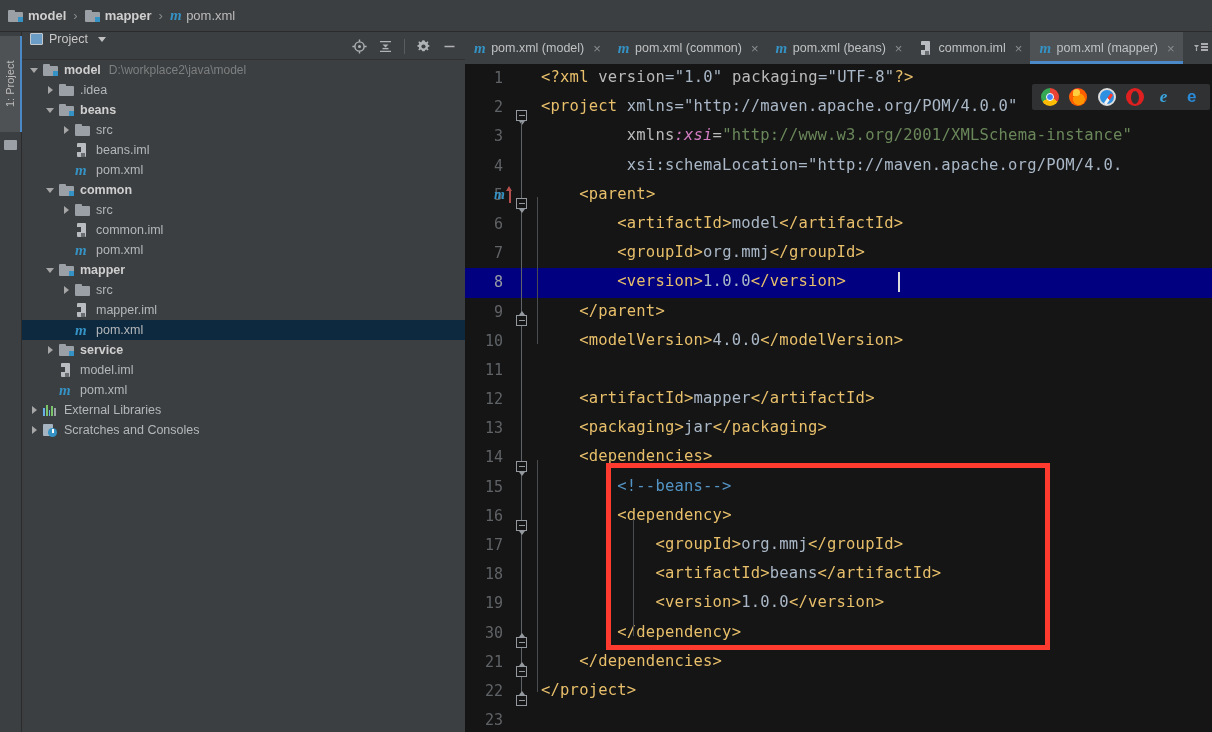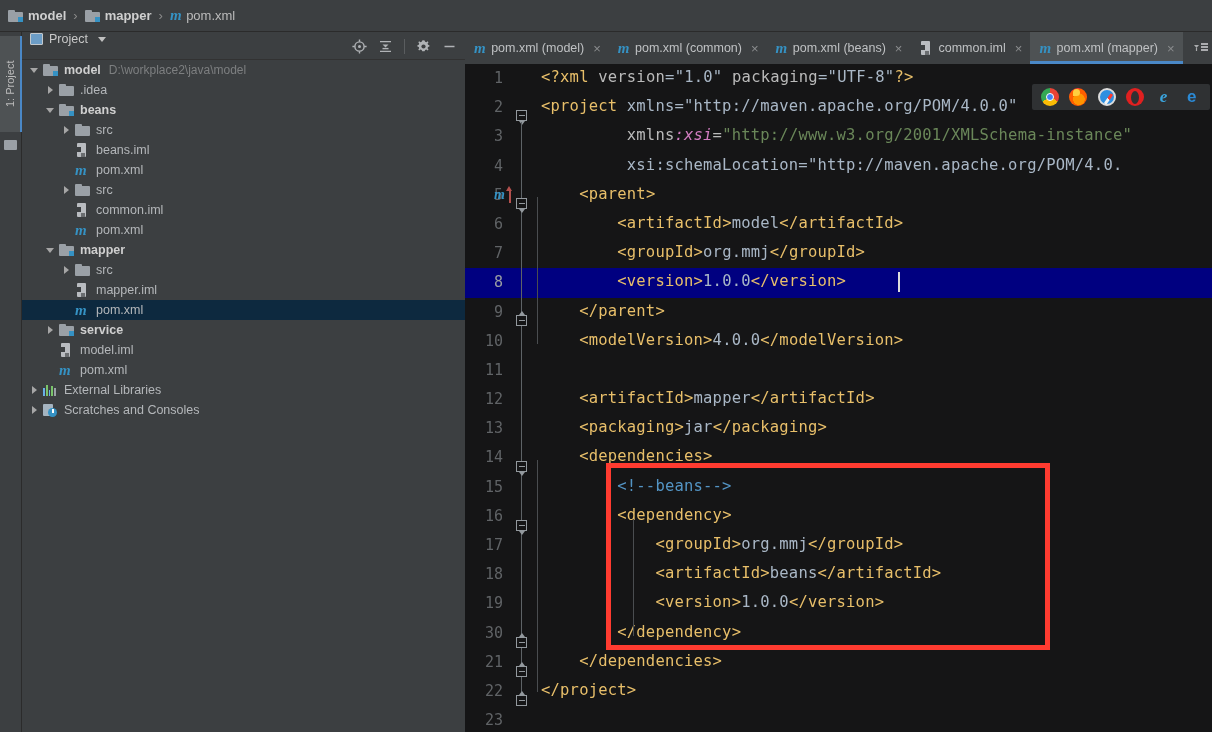--- a/index.html
+++ b/index.html
@@ -307,20 +307,32 @@
         </div>
         <div class="row">
           <span style="display: inline-block; flex: 0 0 auto; width: 40px;"></span>
           <span class="arrow "></span>
           <span style="display: inline-flex; align-items: center; width: 16px; flex: 0 0 16px;">
             <span class="ic-maven">m</span>
           </span>
           <span class="lbl">pom.xml</span>
         </div>
         <div class="row">
+          <span style="display: inline-block; flex: 0 0 auto; width: 24px;"></span>
+          <span class="arrow d"></span>
+          <span style="display: inline-flex; align-items: center; width: 16px; flex: 0 0 16px;">
+            <span class="ico ic-folder">
+              <span class="tab"></span>
+              <span class="body"></span>
+              <span class="dot"></span>
+            </span>
+          </span>
+          <span class="lbl b">common</span>
+        </div>
+        <div class="row">
           <span style="display: inline-block; flex: 0 0 auto; width: 40px;"></span>
           <span class="arrow r"></span>
           <span style="display: inline-flex; align-items: center; width: 16px; flex: 0 0 16px;">
             <span class="ico ic-folder plain">
               <span class="tab"></span>
               <span class="body"></span>
             </span>
           </span>
           <span class="lbl">src</span>
         </div>

